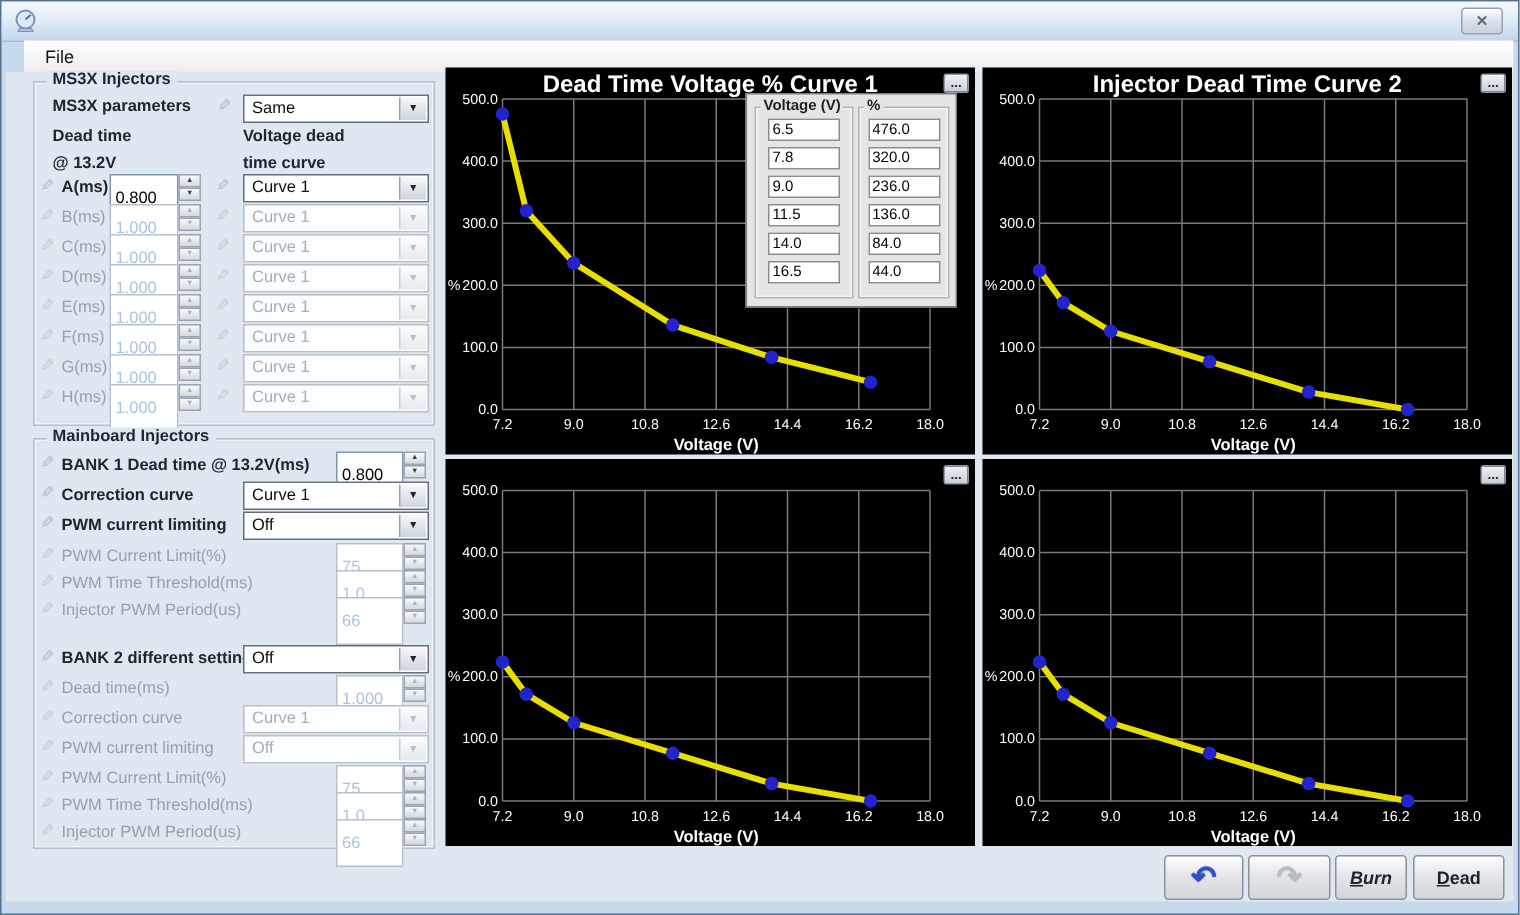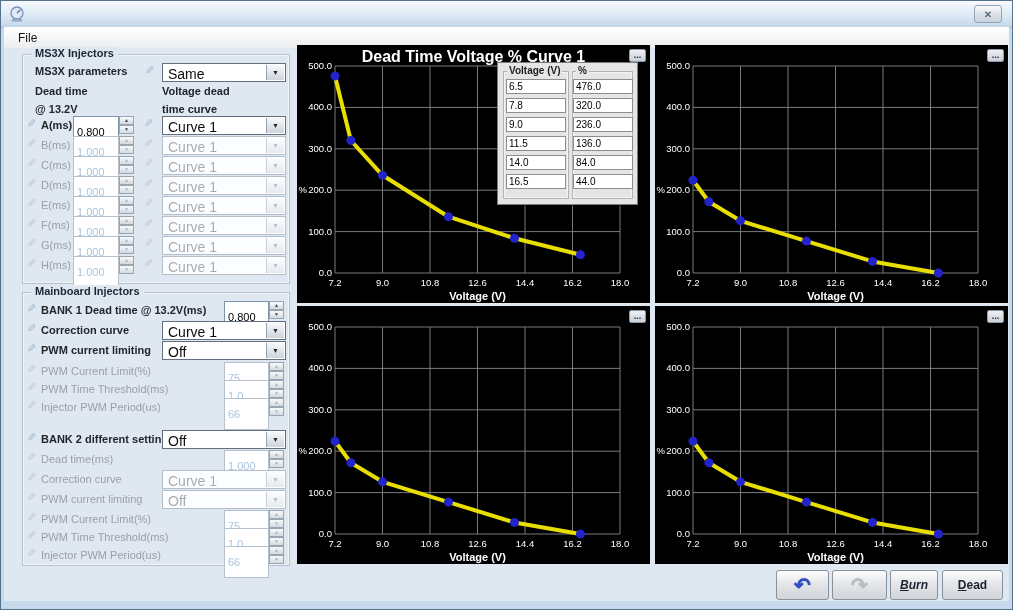--- a/index.html
+++ b/index.html
@@ -6,21 +6,21 @@
   .window{position:relative;width:1013px;height:610px;background:#c7d9ec;border:1px solid #56718c;
     box-sizing:border-box;font-family:"Liberation Sans",sans-serif;overflow:hidden;}
   
   .titlebar{position:absolute;left:0;top:0;right:0;height:26px;
     background:linear-gradient(#f7fafd,#dde9f5 55%,#c2d6ea);border-bottom:1px solid #a9bfd5;}
   .app-icon{position:absolute;left:7px;top:4px;width:18px;height:18px;}
   .close-btn{position:absolute;right:10px;top:4px;width:28px;height:18px;
     background:linear-gradient(#fafcfe,#dbe2ea 50%,#c9d2dc);border:1px solid #93a2b4;border-radius:3px;
     font:bold 10px "Liberation Sans",sans-serif;color:#5c6b7c;text-align:center;line-height:15px;padding:0;cursor:default;}
   
-  .menubar{position:absolute;left:3px;top:26px;right:3px;height:21px;
+  .menubar{position:absolute;left:15px;top:26px;right:3px;height:21px;
     background:linear-gradient(#ffffff,#ebedef);border-bottom:1px solid #cdd3da;}
   .menu-file{position:absolute;left:9px;top:3px;font-size:12px;color:#141414;padding:1px 5px;}
   
   .content-bg{position:absolute;left:3px;top:47px;right:3px;bottom:8px;background:#dfe7f1;}
   
   .group{position:absolute;border:1px solid #b7c1cd;box-shadow:inset 0 0 0 1px #eff4f9;box-sizing:border-box;}
   .group-title{position:absolute;top:-8px;left:8px;background:#dfe7f1;padding:0 4px;
     font-size:11px;font-weight:bold;color:#1b2734;white-space:nowrap;}
   #ms3x-group{left:21px;top:53px;width:268px;height:230px;}
   #mb-group{left:21px;top:291px;width:268px;height:274px;}
@@ -35,21 +35,21 @@
   .spinwrap{position:absolute;height:17px;display:flex;}
   .field{box-sizing:border-box;height:17px;border:1px solid #7d93ab;background:#fff;
     font:11px "Liberation Sans",sans-serif;padding:15px 3px;color:#000;outline:none;}
   .spinwrap.off .field{color:#a9c4e0;border-color:#b5c1cd;}
   .spinner{width:15px;height:17px;display:flex;flex-direction:column;}
   .spin-b{flex:1;font-size:5px;line-height:7px;text-align:center;color:#38434f;
     background:linear-gradient(#f8f9fa,#d6dade);border:1px solid #9aa5b2;box-sizing:border-box;}
   .spinwrap.off .spin-b{color:#a9b4c1;}
   
   .select{position:absolute;box-sizing:border-box;border:1px solid #636f7c;background:#fff;height:19px;}
-  .sel-text{position:absolute;left:5px;top:2px;font-size:14px;color:#0d0d0d;white-space:nowrap;}
+  .sel-text{position:absolute;left:5px;top:2px;font-size:11px;color:#0d0d0d;white-space:nowrap;}
   .sel-arrow{position:absolute;right:1px;top:1px;bottom:1px;width:17px;
     background:linear-gradient(#f7f8f9,#ced4db);border-left:1px solid #95a1ae;
     font-size:7px;color:#1d2631;display:flex;align-items:center;justify-content:center;}
   .select.off{border-color:#b5bfca;background:#fcfdfe;}
   .select.off .sel-text{color:#a7adb6;}
   .select.off .sel-arrow{color:#b5c1cf;background:linear-gradient(#fbfcfd,#e6eaee);border-left-color:#c7ced7;}
   
   .chart-panel{position:absolute;width:353px;height:258px;background:#000;}
   .chart-title{position:absolute;top:3px;left:0;right:0;text-align:center;color:#fff;
     font-size:16px;font-weight:bold;}
@@ -58,21 +58,21 @@
     font:bold 9px "Liberation Sans",sans-serif;line-height:5px;color:#1e2733;}
   .chart-svg{position:absolute;left:0;top:0;}
   
   .curve-overlay{position:absolute;left:200px;top:17px;width:139px;height:141px;
     background:#e5e5e5;border:1px solid #7c7c7c;box-shadow:1px 1px 0 rgba(0,0,0,.55);}
   .ovbox{position:absolute;top:8px;bottom:5px;border:1px solid #b3b3b3;box-shadow:inset 0 0 0 1px #f3f3f3;}
   .ovbox.v{left:5px;width:64px;}
   .ovbox.p{left:74px;width:59px;}
   .ovlegend{position:absolute;top:-7px;left:3px;background:#e5e5e5;padding:0 2px;
     font-size:10px;font-weight:bold;color:#1f1f1f;white-space:nowrap;}
-  .ovin{display:block;width:60px;height:15px;box-sizing:border-box;margin:4px auto 0;
+  .ovin{display:block;width:48px;height:15px;box-sizing:border-box;margin:4px auto 0;
     border:1px solid #8d8d8d;font:10px "Liberation Sans",sans-serif;padding:0 2px;background:#fff;color:#000;outline:none;}
   .ovin:first-of-type{margin-top:7px;}
   
   .fbtn{position:absolute;top:569px;height:30px;box-sizing:border-box;
     background:linear-gradient(#fefefe,#e4e6e9 45%,#d2d5d9);border:1px solid #89919b;border-radius:3px;
     font:bold 12px "Liberation Sans",sans-serif;color:#1b2230;padding:0;}
   .fbtn .bl{display:block;}
   .fbtn .bl::first-letter{text-decoration:underline;}
   .arrow-glyph{display:block;font-size:20px;font-weight:bold;line-height:22px;}
   .arrow-glyph.undo{color:#2e4ec4;text-shadow:0 0 1px #2e4ec4;}
@@ -483,20 +483,21 @@
         <text x="35" y="24" fill="#ffffff" font-size="9.5" text-anchor="end" font-family="Liberation Sans, sans-serif">500.0</text>
         <text x="180.5" y="255" fill="#ffffff" font-size="11" font-weight="bold" text-anchor="middle" font-family="Liberation Sans, sans-serif">Voltage (V)</text>
         <polyline points="38,135.264 53.83333333333332,156.792 85.5,175.836 151.4722222222222,196.12199999999999 217.44444444444443,216.408 283.4166666666667,228" fill="none" stroke="#e8de00" stroke-width="4" stroke-linejoin="round" stroke-linecap="round"></polyline>
         <circle cx="38" cy="135.264" r="4.5" fill="#2323cc"></circle>
         <circle cx="53.83333333333332" cy="156.792" r="4.5" fill="#2323cc"></circle>
         <circle cx="85.5" cy="175.836" r="4.5" fill="#2323cc"></circle>
         <circle cx="151.4722222222222" cy="196.12199999999999" r="4.5" fill="#2323cc"></circle>
         <circle cx="217.44444444444443" cy="216.408" r="4.5" fill="#2323cc"></circle>
         <circle cx="283.4166666666667" cy="228" r="4.5" fill="#2323cc"></circle>
       </svg>
+      <div class="chart-title">Injector Dead Time Curve 2</div>
       <button class="dots-btn">...</button>
     </div>
     <div class="chart-panel" style="left: 296px; top: 305px;">
       <svg class="chart-svg" width="353" height="258" viewBox="0 0 353 258">
         <line x1="38" y1="21" x2="38" y2="228" stroke="#7a7a7a" stroke-width="1"></line>
         <line x1="85.5" y1="21" x2="85.5" y2="228" stroke="#7a7a7a" stroke-width="1"></line>
         <line x1="133" y1="21" x2="133" y2="228" stroke="#7a7a7a" stroke-width="1"></line>
         <line x1="180.49999999999997" y1="21" x2="180.49999999999997" y2="228" stroke="#7a7a7a" stroke-width="1"></line>
         <line x1="228" y1="21" x2="228" y2="228" stroke="#7a7a7a" stroke-width="1"></line>
         <line x1="275.5" y1="21" x2="275.5" y2="228" stroke="#7a7a7a" stroke-width="1"></line>

